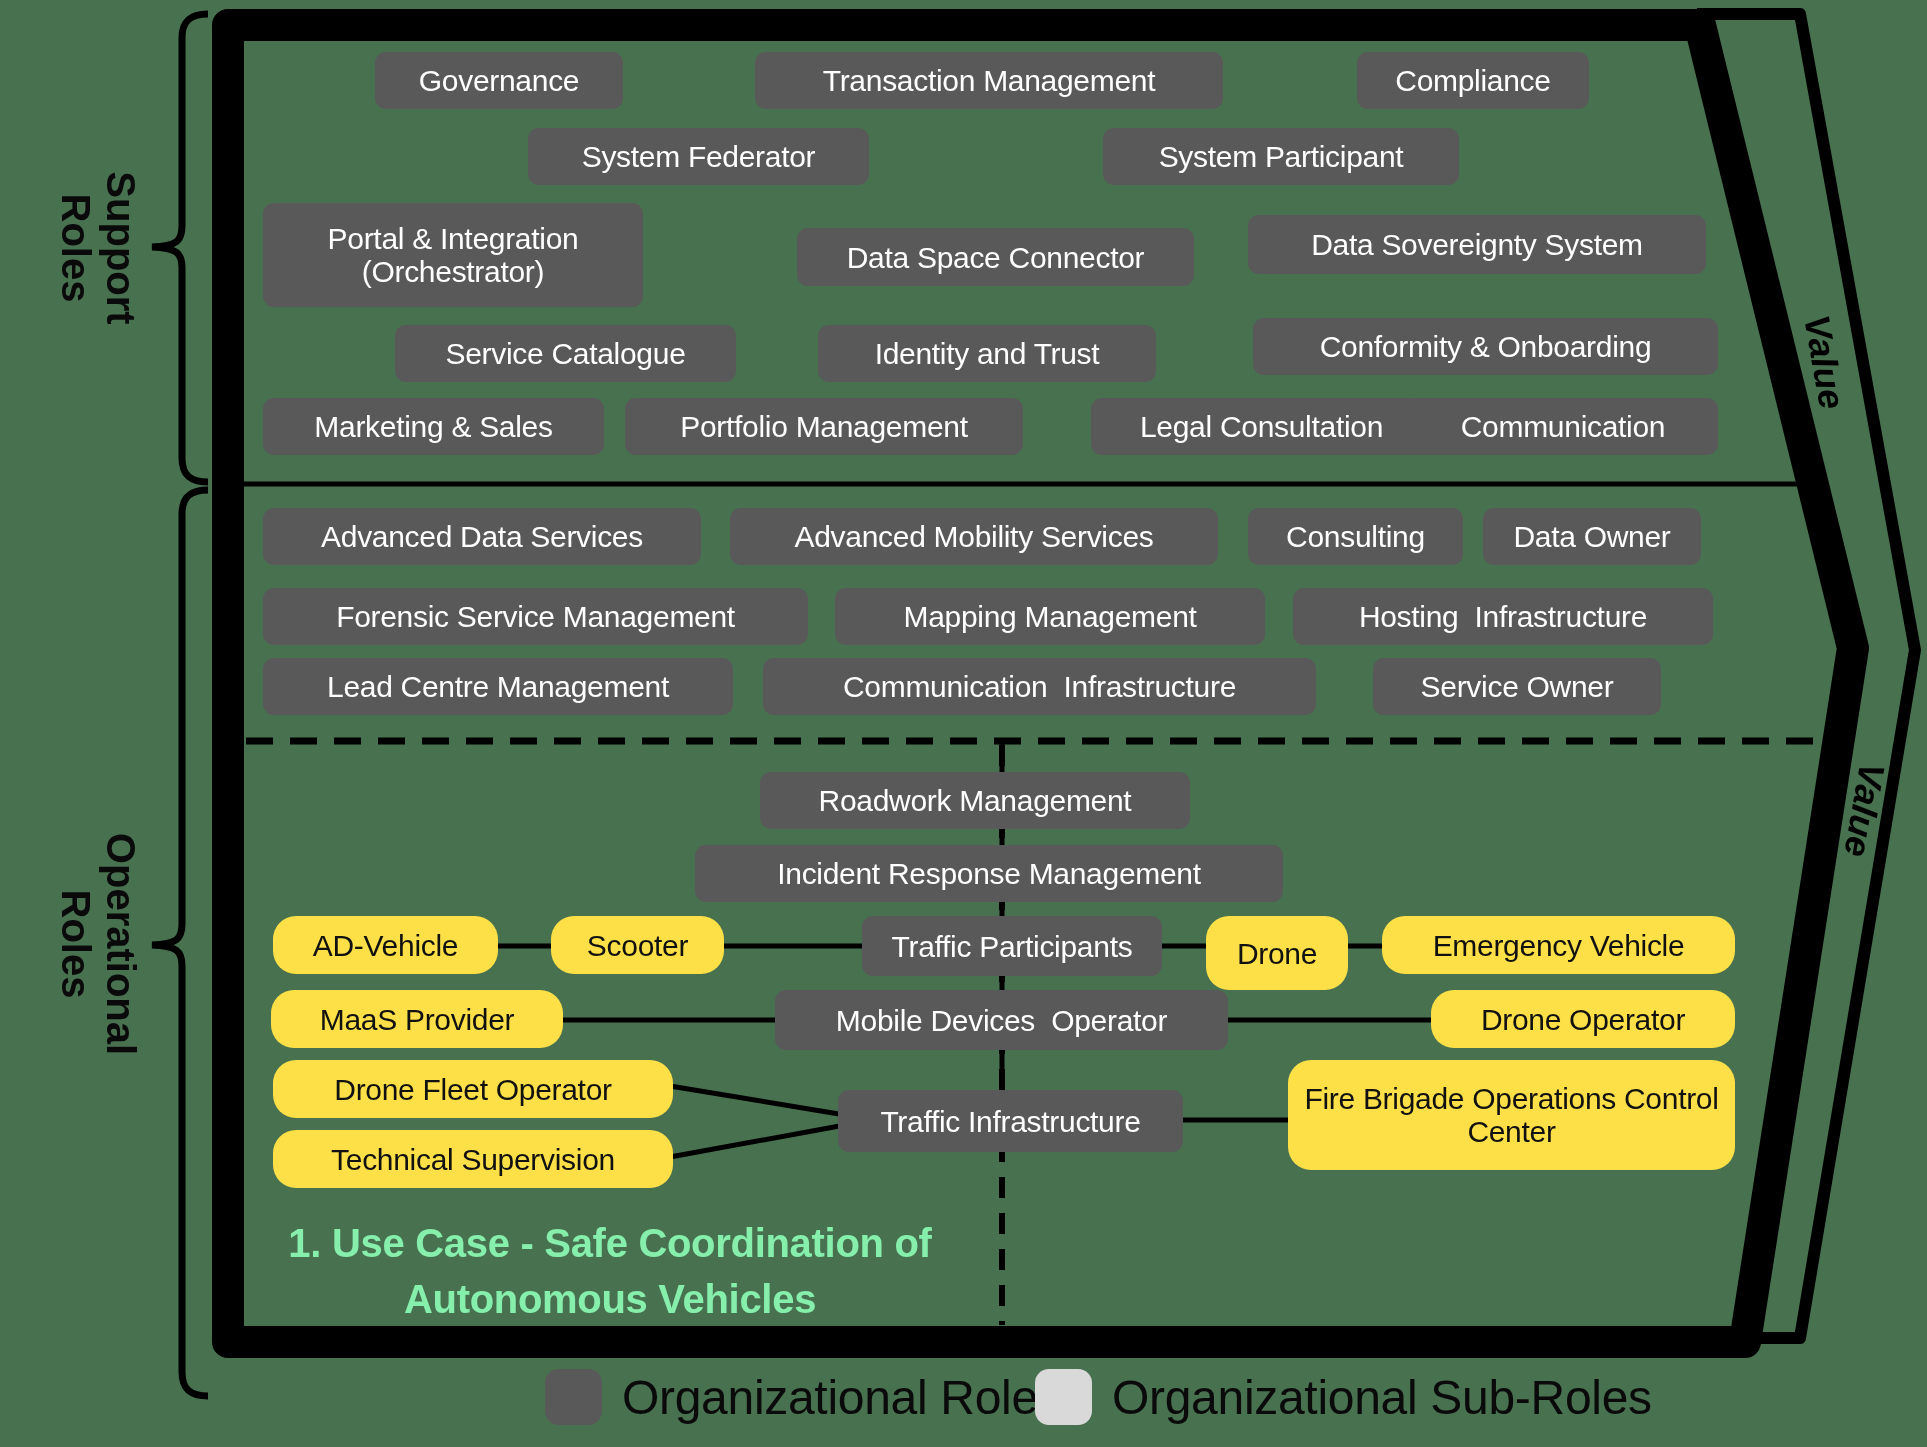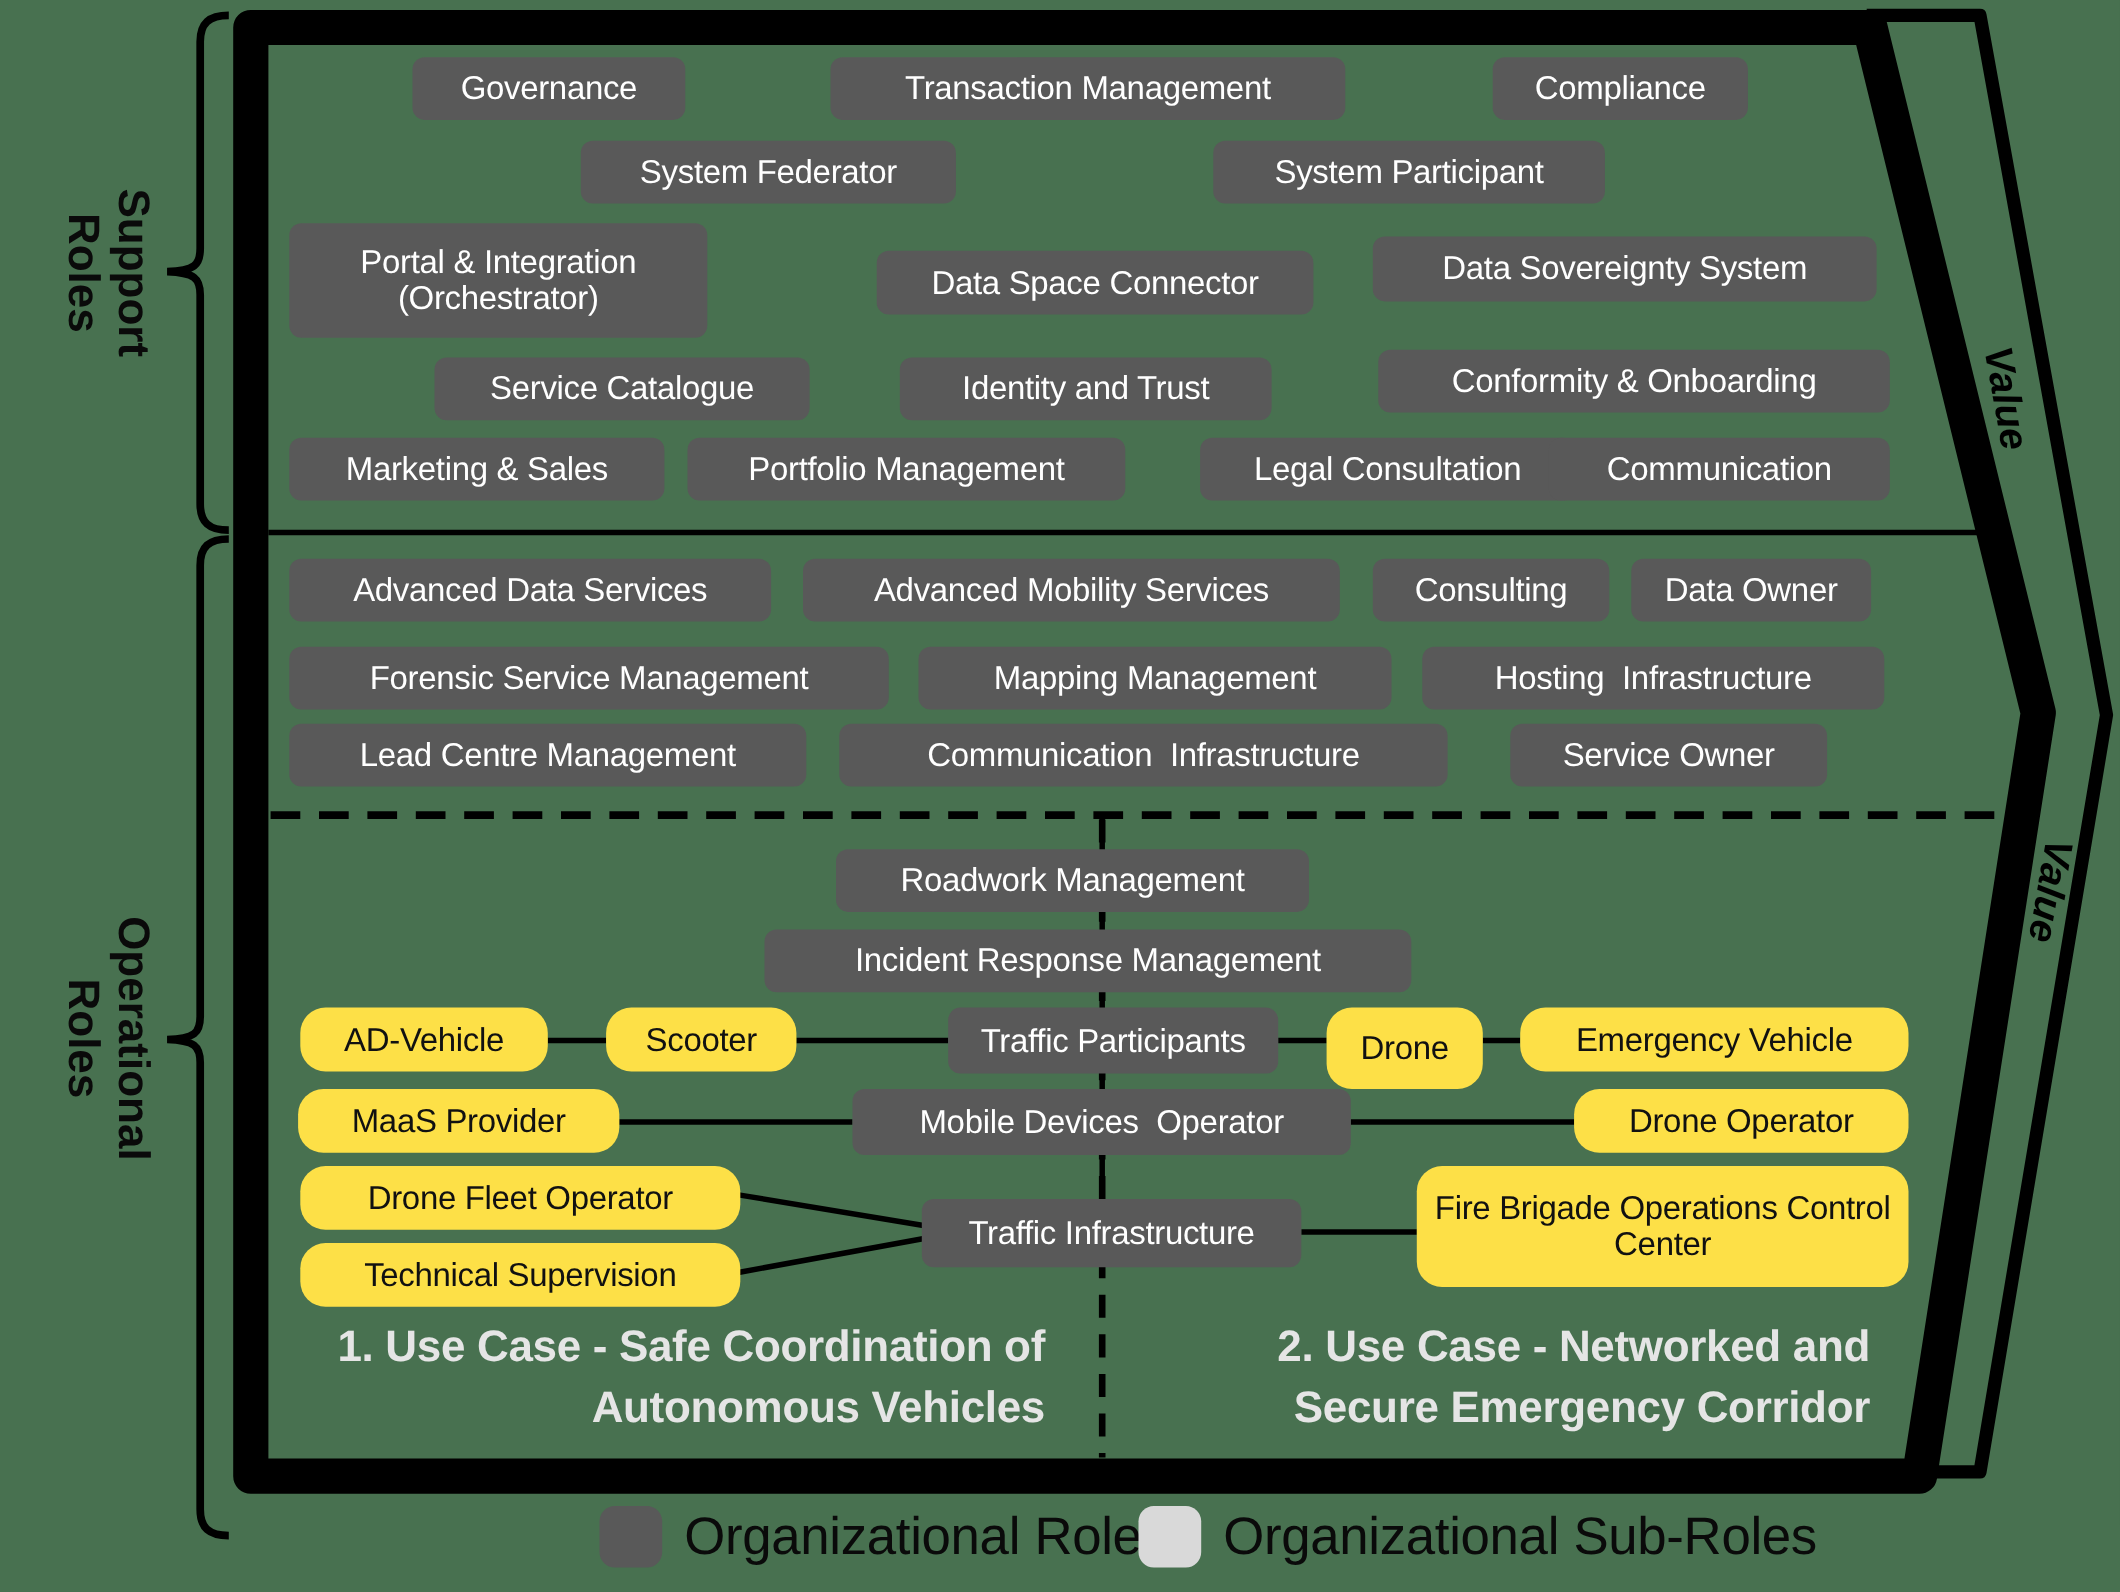--- a/index.html
+++ b/index.html
@@ -17,22 +17,22 @@
   .light{background:#fde047;color:#111111;border-radius:23px;}
   .axis-label{
     position:absolute;font-weight:bold;font-size:40px;color:#0a0a0a;
     text-align:center;line-height:1.12;white-space:pre-line;transform:rotate(90deg);
   }
   .value-label{
     position:absolute;width:160px;height:44px;display:flex;align-items:center;justify-content:center;
     font-weight:bold;font-style:italic;font-size:36px;color:#000;
   }
   .uc-title{
-    position:absolute;font-weight:bold;font-size:40px;color:#e5e5e5;
-    text-align:right;line-height:1.4;letter-spacing:-0.3px;
+    position:absolute;font-weight:bold;font-size:40px;color:#86efac;
+    text-align:center;line-height:1.4;letter-spacing:-0.3px;margin-top:19px;
   }
   .legend-swatch{position:absolute;width:57px;height:56px;border-radius:14px;}
   .legend-label{
     position:absolute;height:56px;display:flex;align-items:center;
     font-size:48px;color:#0a0a0a;letter-spacing:-0.3px;
   }
 </style>
 </head>
 <body>
 
@@ -117,20 +117,19 @@
   <div class="box light" style="left:551px;top:916px;width:173px;height:58px">Scooter</div>
   <div class="box light" style="left:1206px;top:916px;width:142px;height:74px">Drone</div>
   <div class="box light" style="left:1382px;top:916px;width:353px;height:58px">Emergency Vehicle</div>
   <div class="box light" style="left:271px;top:990px;width:292px;height:58px">MaaS Provider</div>
   <div class="box light" style="left:1431px;top:990px;width:304px;height:58px">Drone Operator</div>
   <div class="box light" style="left:273px;top:1060px;width:400px;height:58px">Drone Fleet Operator</div>
   <div class="box light" style="left:273px;top:1130px;width:400px;height:58px">Technical Supervision</div>
   <div class="box light" style="left:1288px;top:1060px;width:447px;height:110px">Fire Brigade Operations Control Center</div>
 
   <div class="uc-title" style="left:270px;top:1196px;width:680px">1. Use Case - Safe Coordination of Autonomous Vehicles</div>
-  <div class="uc-title" style="left:1040px;top:1196px;width:660px">2. Use Case - Networked and Secure Emergency Corridor</div>
 
   <div class="legend-swatch" style="left:545px;top:1369px;background:#595959"></div>
   <div class="legend-label" style="left:622px;top:1369px">Organizational Roles</div>
   <div class="legend-swatch" style="left:1035px;top:1369px;background:#d9d9d9"></div>
   <div class="legend-label" style="left:1112px;top:1369px">Organizational Sub-Roles</div>
 
 </div>
 
 </body></html>

